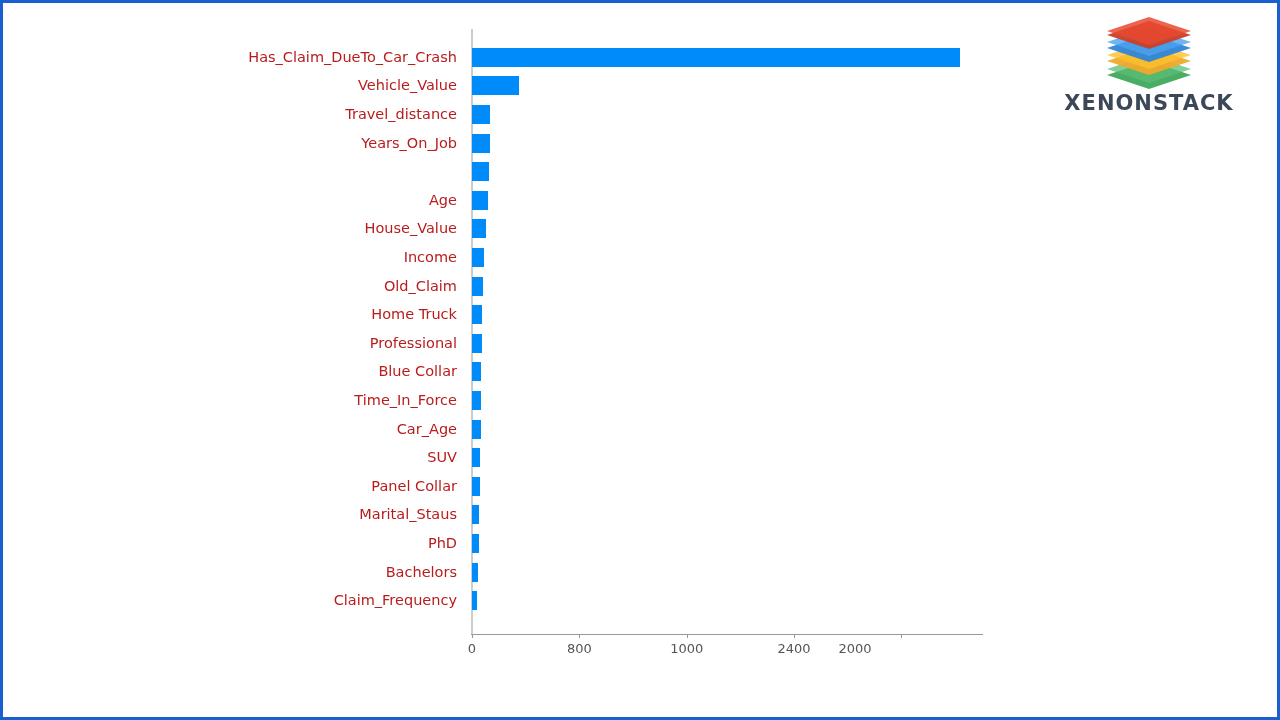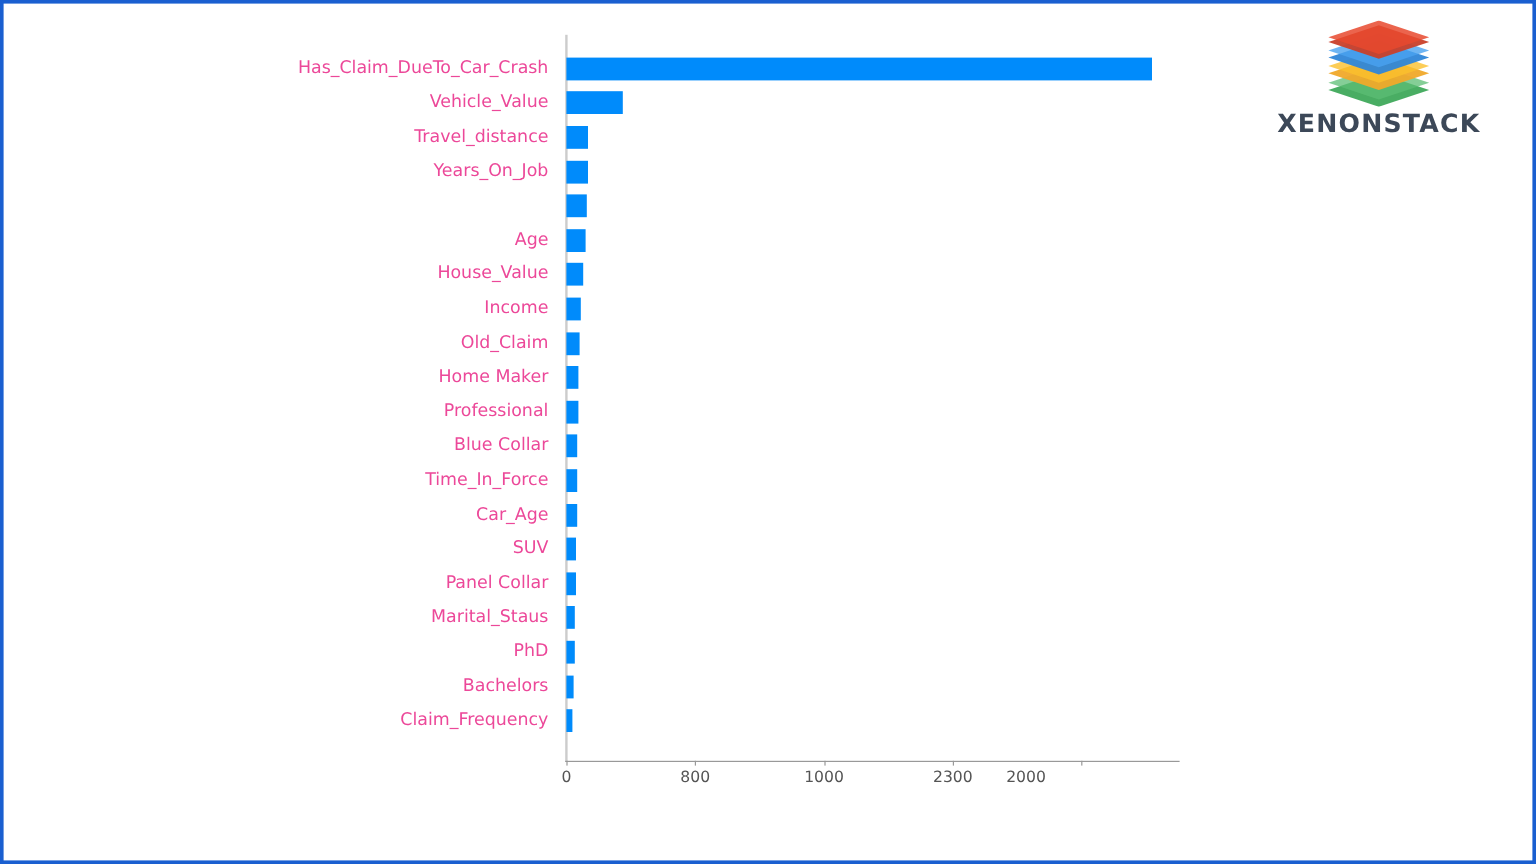--- a/index.html
+++ b/index.html
@@ -80,21 +80,21 @@
     width: 1280px;
     height: 28.6px;
   }
   .bar-label {
     position: absolute;
     right: 826px;   
     top: 0;
     height: 28.6px;
     line-height: 28.6px;
     font-size: 14.5px;
-    color: #ec4899;
+    color: #b91c1c;
     white-space: nowrap;
     text-align: right;
   }
   .bar-rect {
     position: absolute;
     left: 469px;
     top: 5px;
     height: 19px;
     background: #008bfb;
   }
@@ -182,21 +182,21 @@
         </div>
         <div class="bar-row" style="top: 239.9px;">
           <div class="bar-label">Income</div>
           <div class="bar-rect" style="width: 12.2382px; background: rgb(0, 139, 251);"></div>
         </div>
         <div class="bar-row" style="top: 268.5px;">
           <div class="bar-label">Old_Claim</div>
           <div class="bar-rect" style="width: 11.1647px; background: rgb(0, 139, 251);"></div>
         </div>
         <div class="bar-row" style="top: 297.1px;">
-          <div class="bar-label">Home Maker</div>
+          <div class="bar-label">Home Truck</div>
           <div class="bar-rect" style="width: 10.3059px; background: rgb(0, 139, 251);"></div>
         </div>
         <div class="bar-row" style="top: 325.7px;">
           <div class="bar-label">Professional</div>
           <div class="bar-rect" style="width: 9.87647px; background: rgb(0, 139, 251);"></div>
         </div>
         <div class="bar-row" style="top: 354.3px;">
           <div class="bar-label">Blue Collar</div>
           <div class="bar-rect" style="width: 9.44706px; background: rgb(0, 139, 251);"></div>
         </div>
@@ -234,20 +234,20 @@
         </div>
       </div>
     <div id="xticks-container">
         <div class="x-tick" style="left: 469px;"></div>
         <div class="x-tick-label" style="left: 469px;">0</div>
         <div class="x-tick" style="left: 576.353px;"></div>
         <div class="x-tick-label" style="left: 576.353px;">800</div>
         <div class="x-tick" style="left: 683.706px;"></div>
         <div class="x-tick-label" style="left: 683.706px;">1000</div>
         <div class="x-tick" style="left: 791.059px;"></div>
-        <div class="x-tick-label" style="left: 791.059px;">2300</div>
+        <div class="x-tick-label" style="left: 791.059px;">2400</div>
         <div class="x-tick" style="left: 898.412px;"></div>
         <div class="x-tick-label" style="left: 852px;">2000</div>
       </div>
 
   </div>
 
 </div>
 
 </body></html>

